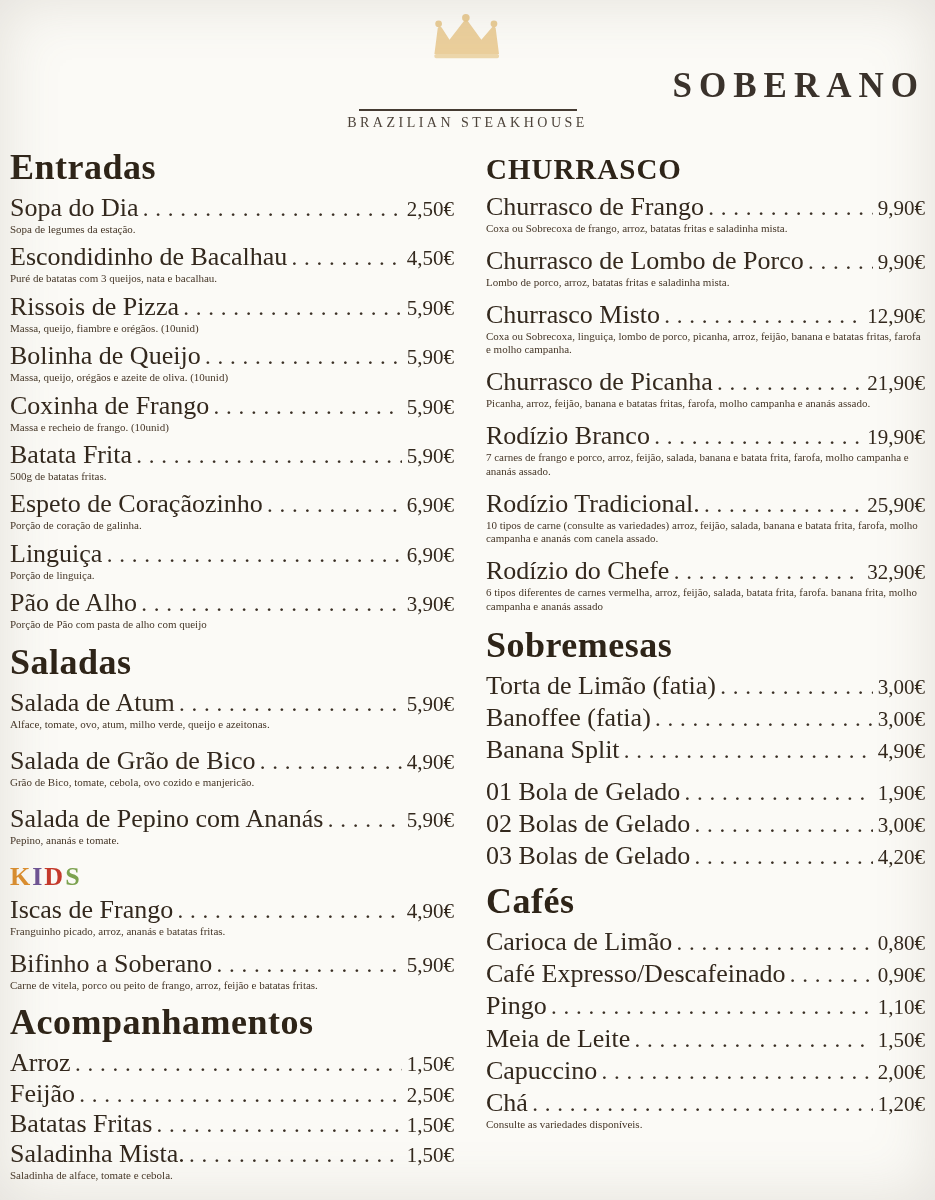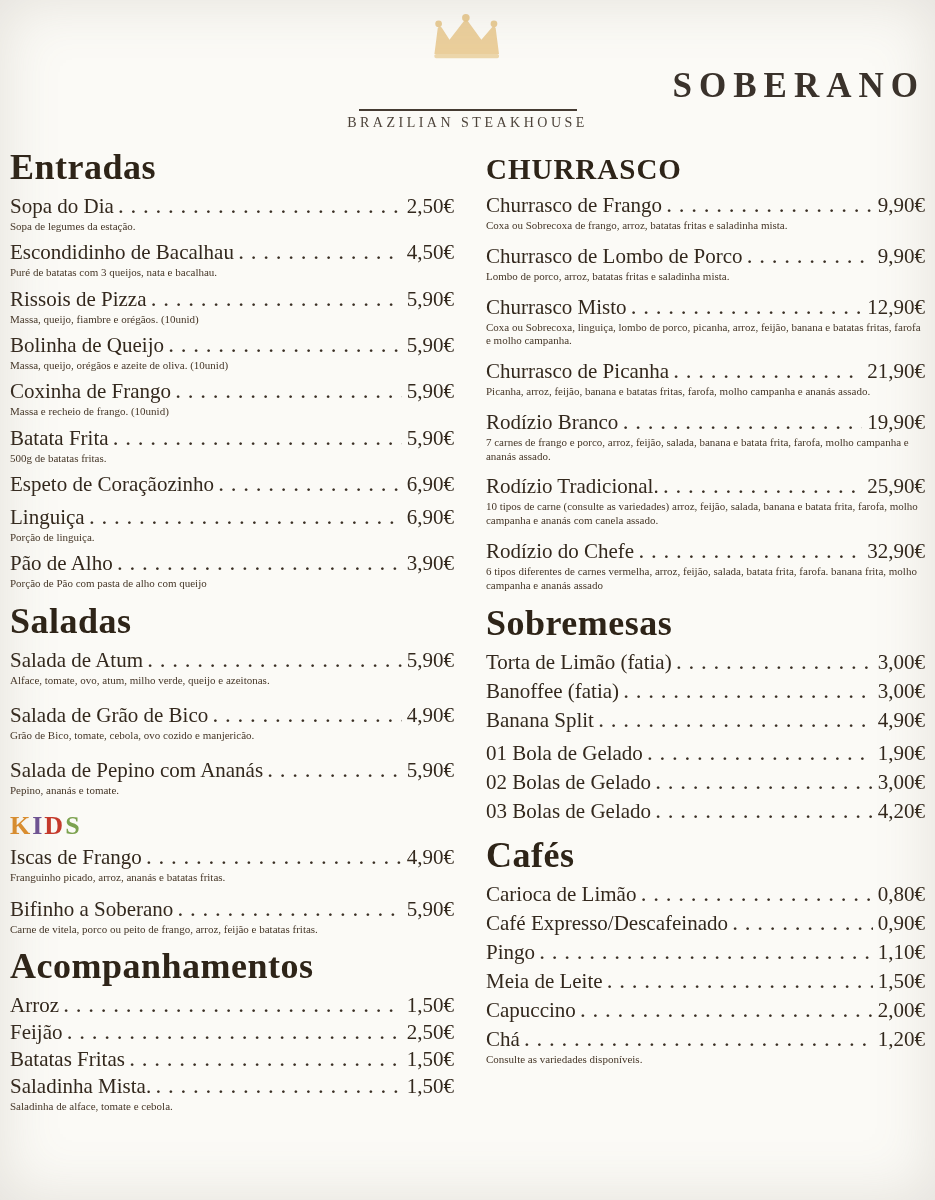--- a/index.html
+++ b/index.html
@@ -32,35 +32,35 @@
   .sec-title{
     font-size:36px; font-weight:700; color:#2e2418;
     margin:4px 0 9px; line-height:1.0; letter-spacing:0.5px;
   }
   .sec-churrasco .sec-title{ font-size:29px; letter-spacing:1px; margin-top:10px; }
   .sec-kids .sec-title{ font-size:26px; letter-spacing:2px; margin-bottom:6px; }
 
   
   .item{ margin-bottom:8px; }
   .row{ display:flex; align-items:baseline; }
-  .nm{ font-size:21px; white-space:nowrap; line-height:1.08; color:#33281d; }
+  .nm{ font-size:26px; white-space:nowrap; line-height:1.08; color:#33281d; }
   .dots{ flex:1; overflow:hidden; white-space:nowrap; margin:0 5px; min-width:12px; }
   .dots::after{
     content:". . . . . . . . . . . . . . . . . . . . . . . . . . . . . . . . . . . . . . . . . . . . . . . . . . . . . . . . . . . .";
     font-size:17px; font-weight:700; letter-spacing:2px; color:#3a2f24;
   }
   .pr{ font-size:21px; font-weight:400; white-space:nowrap; color:#33281d; }
   .desc{ font-size:11px; line-height:1.12; color:#453627; margin-top:1px; }
 
   .sec-saladas .item{ margin-bottom:17px; }
   .sec-kids .item{ margin-bottom:13px; }
   .sec-acompanhamentos .item{ margin-bottom:2px; }
   .sec-sobremesas .item{ margin-bottom:4px; }
   .sec-cafes .item{ margin-bottom:4px; }
-  .item.gap-before{ margin-top:8px; }
+  .item.gap-before{ margin-top:14px; }
 
   .sec-churrasco .item{ margin-bottom:11px; }
   .sec-churrasco .desc{ line-height:1.25; }
 
   
   .vignette{
     pointer-events:none; position:absolute; inset:0;
     box-shadow: inset 0 0 60px rgba(120,110,95,.18);
   }
 </style>
@@ -135,20 +135,21 @@
               <span class="pr">5,90€</span>
             </div>
             <div class="desc">500g de batatas fritas.</div>
           </div>
           <div class="item">
             <div class="row">
               <span class="nm">Espeto de Coraçãozinho</span>
               <span class="dots"></span>
               <span class="pr">6,90€</span>
             </div>
+            <div class="desc">Porção de coração de galinha.</div>
           </div>
           <div class="item">
             <div class="row">
               <span class="nm">Linguiça</span>
               <span class="dots"></span>
               <span class="pr">6,90€</span>
             </div>
             <div class="desc">Porção de linguiça.</div>
           </div>
           <div class="item">

